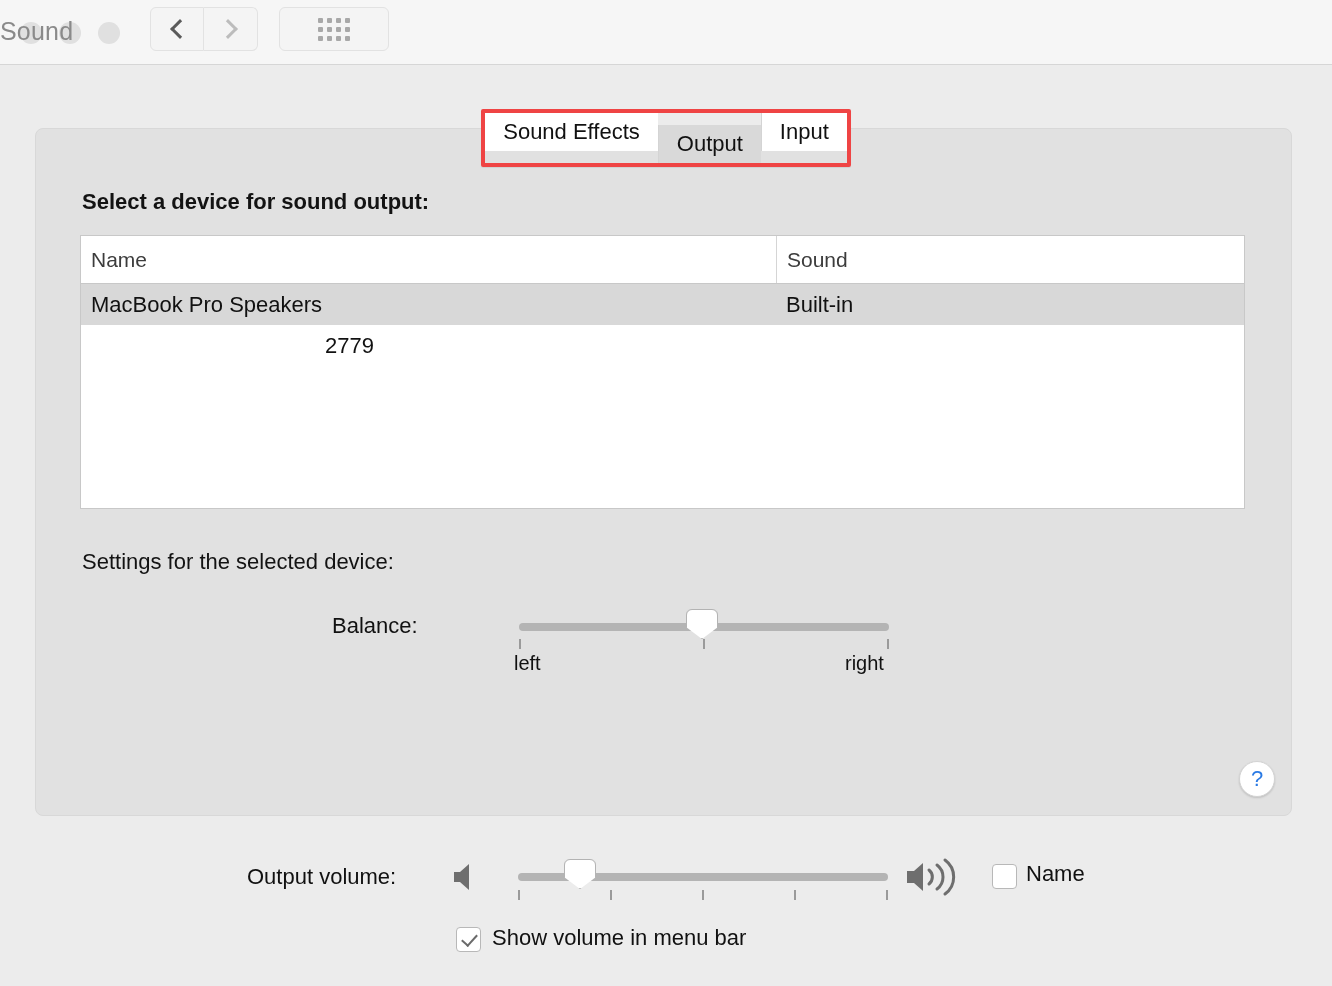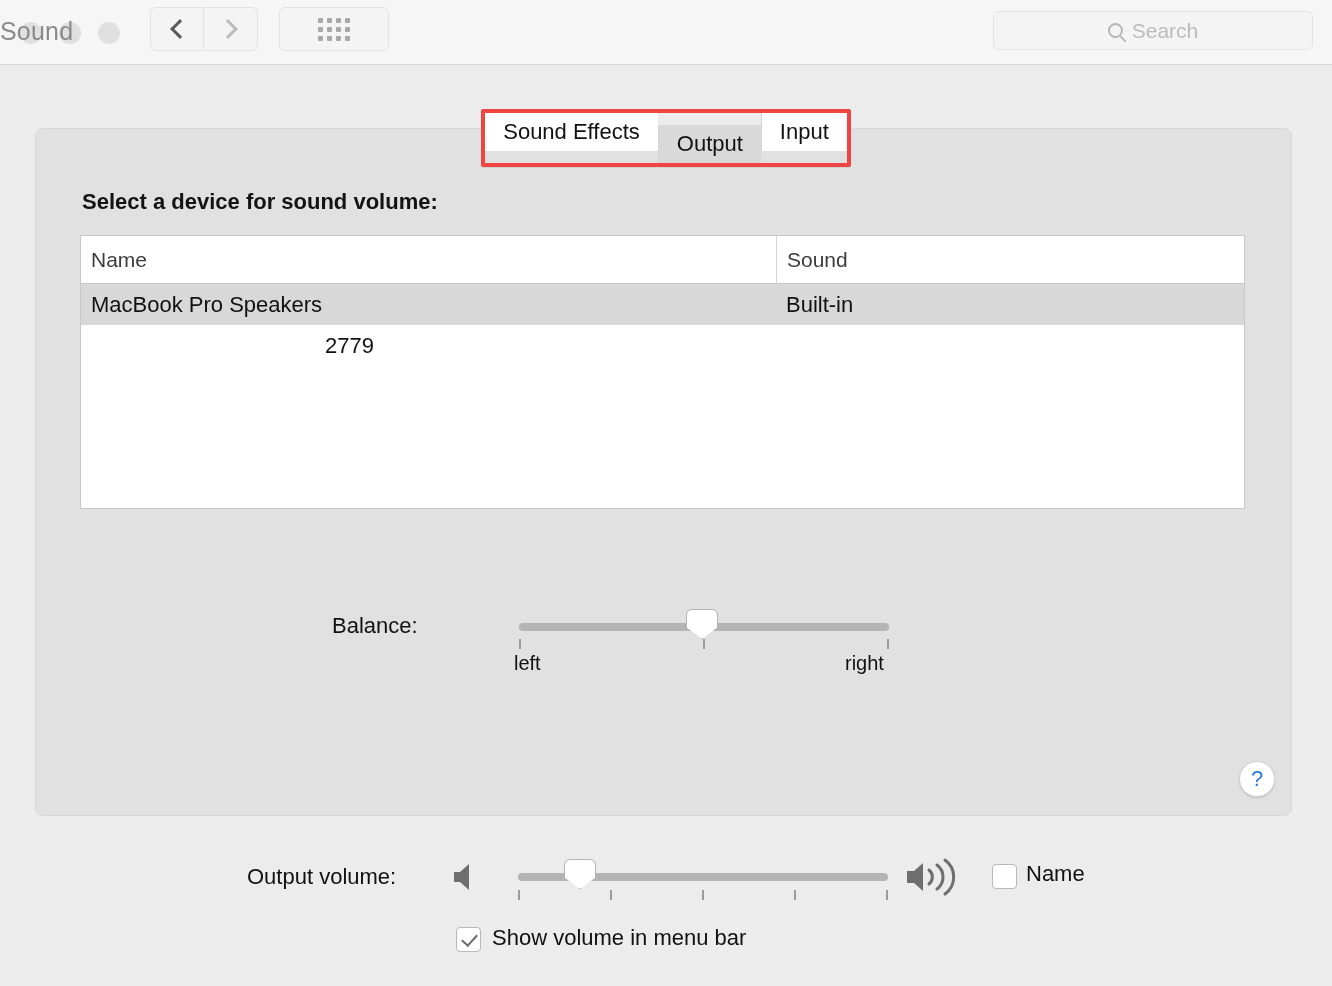--- a/index.html
+++ b/index.html
@@ -384,52 +384,49 @@
         <i></i>
         <i></i>
         <i></i>
         <i></i>
         <i></i>
     </span>
   </div>
 
   <div class="win-title">Sound</div>
 
-  <div class="search-field">
-    <span class="mag"></span>
-    <span class="search-placeholder">Search</span>
-  </div>
 </div>
 
 <div class="tabbar">
   <div class="tabs">
     <div class="tab">Sound Effects</div>
     <div class="tab selected">Output</div>
     <div class="tab">Input</div>
   </div>
 </div>
 
 <div class="panel">
 
-  <div class="section-title devices">Select a device for sound volume:</div>
+  <div class="section-title devices">Select a device for sound output:</div>
 
   <div class="table">
     <div class="thead">
       <div class="th name">Name</div>
       <div class="th type">Sound</div>
     </div>
     <div class="trow selected">
       <div class="td name">MacBook Pro Speakers</div>
       <div class="td type">Built-in</div>
     </div>
     <div class="trow">
       <div class="td name">2779</div>
     </div>
   </div>
 
+  <div class="section-title settings">Settings for the selected device:</div>
 
   <div class="balance-row">
     <div class="balance-label">Balance:</div>
     <div class="slider balance"></div>
     <div class="thumb balance"></div>
     <div class="ticks balance">
       <i style="left:0px"></i>
         <i style="left:184px"></i>
         <i style="left:368px"></i>
     </div>

